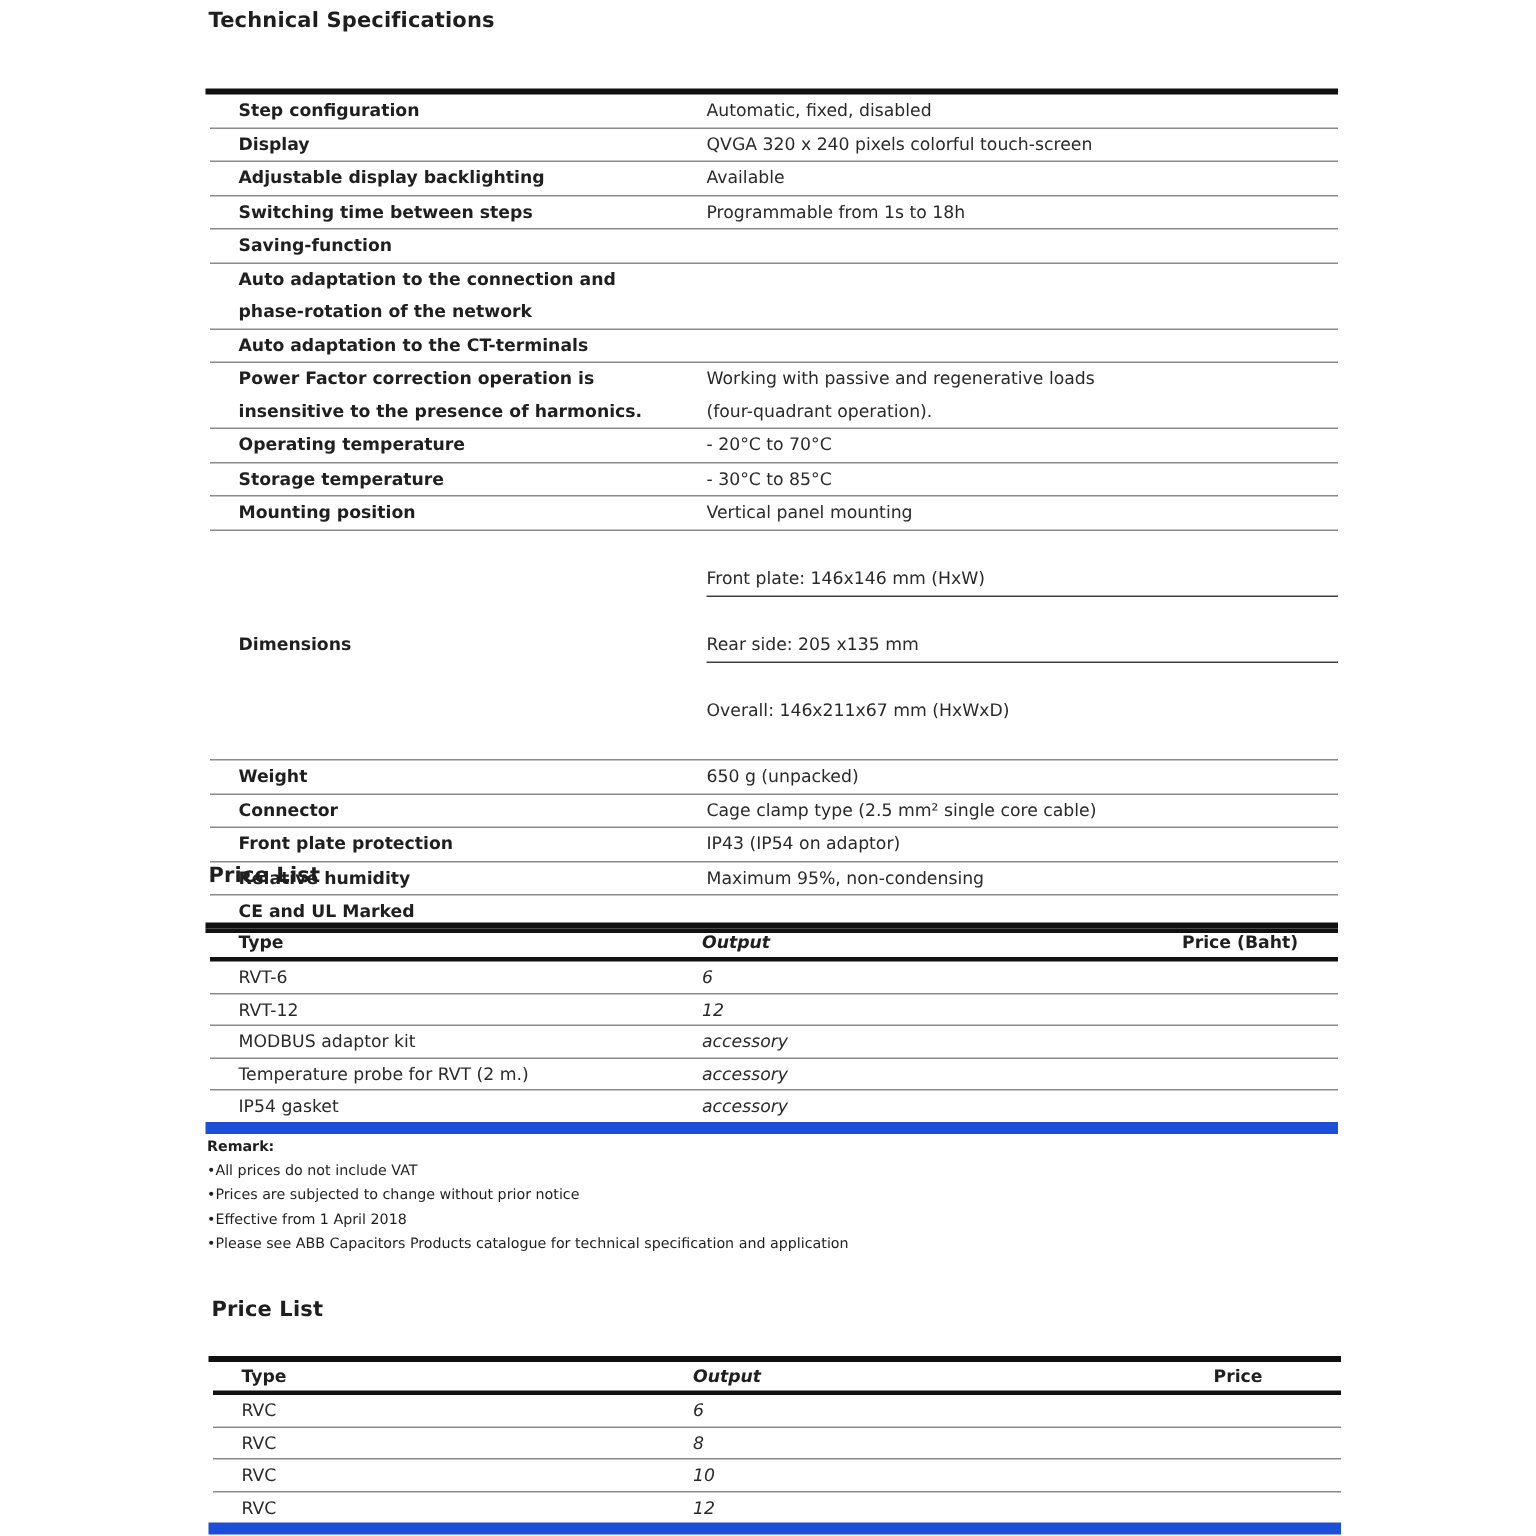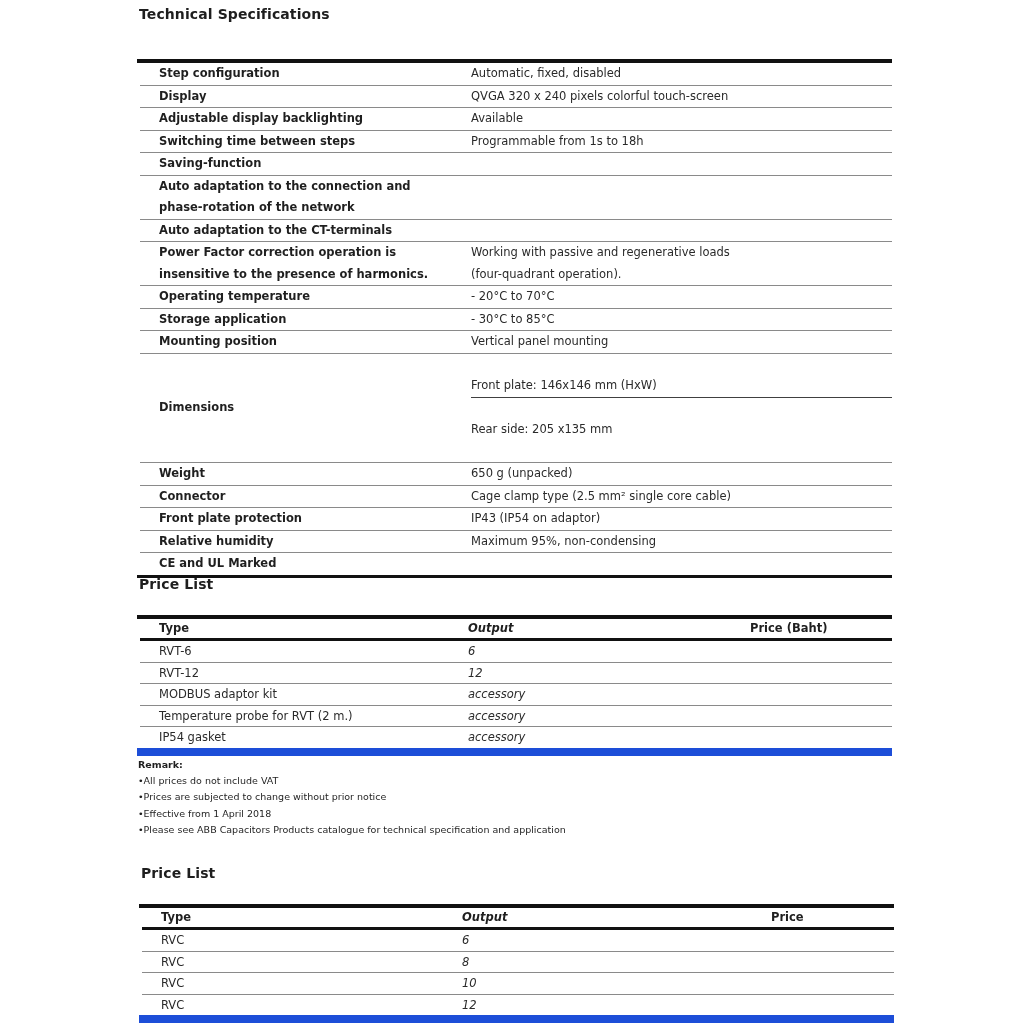--- a/index.html
+++ b/index.html
@@ -74,21 +74,21 @@
       display: flex;
       border-bottom: 1px solid #8a8a8a;
       margin-left: 3px;
       font-size: 11.5px;
       line-height: 20.5px;
       color: #2a2a2a;
     }
     .price-row:last-child { border-bottom: none; }
     .col-type { width: 328px; padding-left: 19px; }
     .col-output { width: 282px; font-style: italic; }
-    .col-price { flex: 1; }
+    .col-price { flex: 1; margin-left: 38px; }
 
     .remarks {
       position: absolute;
       left: 138px;
       top: 757px;
       font-size: 9.5px;
       line-height: 16.2px;
       color: #1f1f1f;
     }
     .remarks .remark-title { font-weight: bold; }
@@ -133,32 +133,33 @@
     <div class="spec-label">Power Factor correction operation is
 insensitive to the presence of harmonics.</div>
     <div class="spec-value">Working with passive and regenerative loads
 (four-quadrant operation).</div>
   </div>
   <div class="spec-row">
     <div class="spec-label">Operating temperature</div>
     <div class="spec-value">- 20°C to 70°C</div>
   </div>
   <div class="spec-row">
-    <div class="spec-label">Storage application</div>
+    <div class="spec-label">Storage temperature</div>
     <div class="spec-value">- 30°C to 85°C</div>
   </div>
   <div class="spec-row">
     <div class="spec-label">Mounting position</div>
     <div class="spec-value">Vertical panel mounting</div>
   </div>
   <div class="spec-row dims">
     <div class="spec-label">Dimensions</div>
     <div class="spec-value">
       <span class="sub">Front plate: 146x146 mm (HxW)</span>
       <span class="sub">Rear side: 205 x135 mm</span>
+      <span class="sub">Overall: 146x211x67 mm (HxWxD)</span>
     </div>
   </div>
   <div class="spec-row">
     <div class="spec-label">Weight</div>
     <div class="spec-value">650 g (unpacked)</div>
   </div>
   <div class="spec-row">
     <div class="spec-label">Connector</div>
     <div class="spec-value">Cage clamp type (2.5 mm² single core cable)</div>
   </div>

